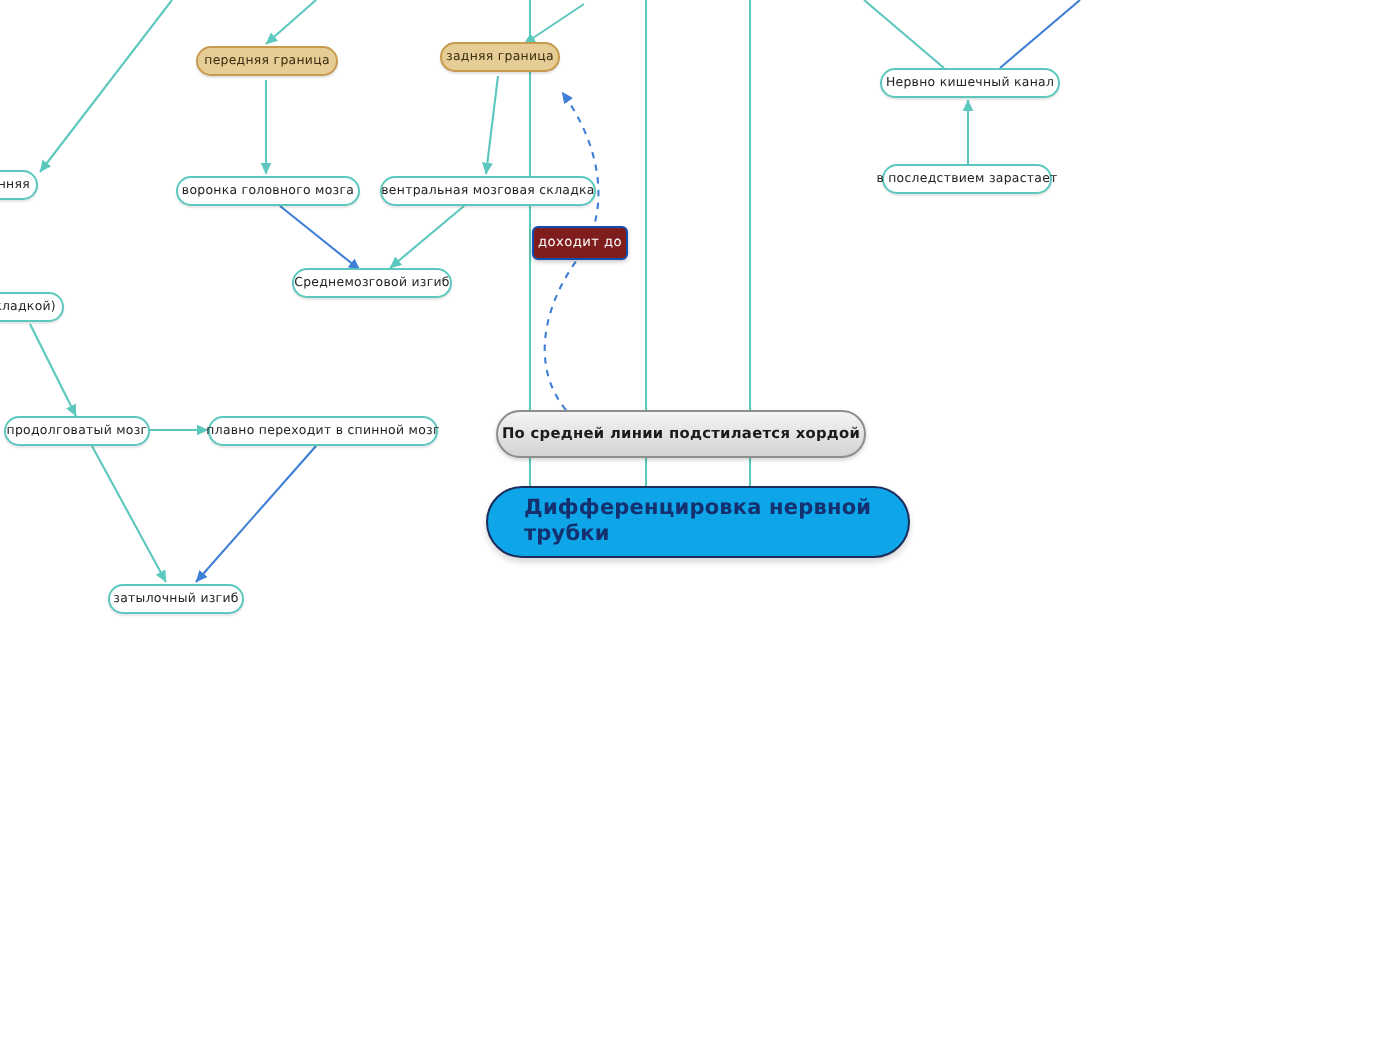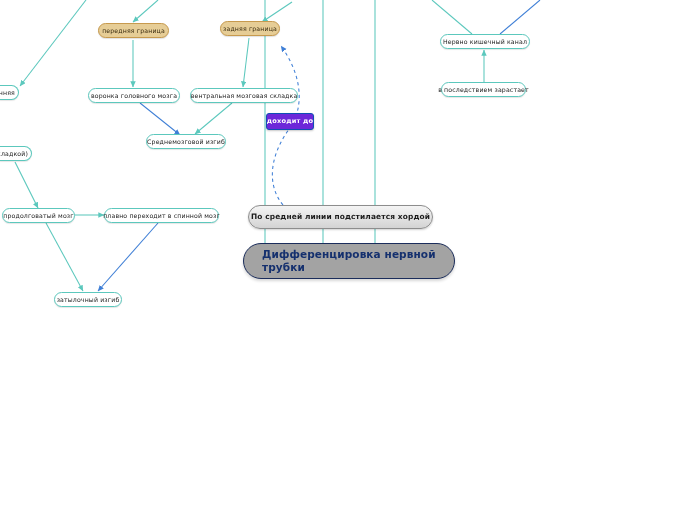--- a/index.html
+++ b/index.html
@@ -43,47 +43,46 @@
     border-radius:9px;
     color:#3a2c10;
     font-size:6.2px;
     letter-spacing:.15px;
     padding:0 7px;
     height:15px;
     box-shadow:0 1px 1px rgba(0,0,0,.12);
   }
   
   .n-blue{
-    background:#6d28d9;
+    background:#7f1d1d;
     border:1px solid #0f4fb5;
     border-radius:3px;
     color:#ffffff;
     font-size:6.6px;
     letter-spacing:.2px;
     padding:0 7px;
     height:17px;
     box-shadow:0 1px 2px rgba(0,0,0,.22);
-    font-weight:bold;
   }
   
   .n-grey{
     background:linear-gradient(#f4f4f4,#d3d3d3);
     border:1px solid #8d8d8d;
     border-radius:12px;
     color:#1a1a1a;
     font-size:7.4px;
     font-weight:bold;
     letter-spacing:.15px;
     padding:0 12px;
     height:24px;
     box-shadow:0 1px 2px rgba(0,0,0,.18);
   }
   
   .n-root{
-    background:#a3a3a3;
+    background:#0ea5e9;
     border:1.6px solid #1b2d5b;
     border-radius:20px;
     color:#15306e;
     font-size:10.5px;
     font-weight:bold;
     letter-spacing:.1px;
     line-height:1.25;
     text-align:left;
     justify-content:flex-start;
     padding:0 18px;

